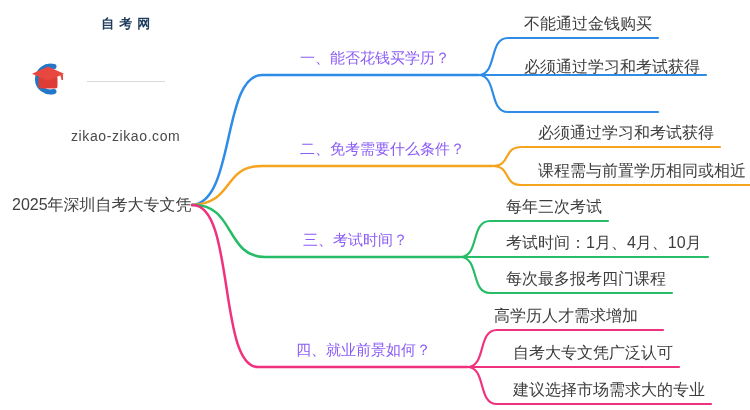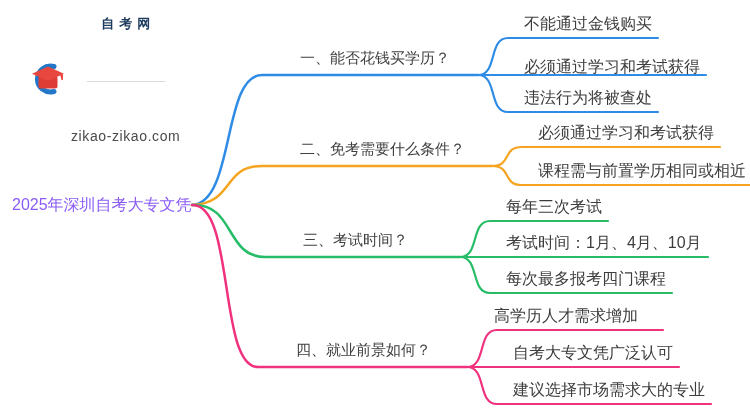--- a/index.html
+++ b/index.html
@@ -12,22 +12,22 @@
   #logo { position:absolute; left:30px; top:16px; display:flex; align-items:center; gap:5px; }
   #logo svg { display:block; }
   .logo-text { display:flex; flex-direction:column; align-items:center;gap:47px; }
   .logo-name { font-size:13px; font-weight:bold; color:#1c3b5e; letter-spacing:5px;
                padding-left:5px; line-height:15px; }
   .logo-divider { width:78px; height:1px; background:#d9d9d9; margin:3px 0 2px 0; }
   .logo-domain { font-size:14px; color:#4a4a4a; letter-spacing:0.6px; line-height:10px; }
 
   
   .root-label { position:absolute; left:12px; top:195px; font-size:16px; line-height:20px;
-                color:#8b5cf6; white-space:nowrap; }
-  .branch-label { position:absolute; font-size:15px; line-height:21px; color:#404040;
+                color:#404040; white-space:nowrap; }
+  .branch-label { position:absolute; font-size:15px; line-height:21px; color:#8b5cf6;
                   white-space:nowrap; }
   .leaf-label { position:absolute; font-size:16px; line-height:20px; color:#3d3d3d;
                 white-space:nowrap; padding:0 6px 4px 16px; }
 </style>
 </head>
 <body>
 
 <div id="stage">
 
   <svg id="edges" viewBox="0 0 750 410" xmlns="http://www.w3.org/2000/svg">
@@ -60,21 +60,20 @@
       <div class="logo-divider"></div>
       <div class="logo-domain">zikao-zikao.com</div>
     </div>
   </div>
 
   <div class="root-label">2025年深圳自考大专文凭</div>
 
 <div class="branch-label" style="left: 300px; top: 47px;">一、能否花钱买学历？</div>
     <div class="leaf-label" style="left: 508px; top: 14px;">不能通过金钱购买</div>
     <div class="leaf-label" style="left: 508px; top: 57px;">必须通过学习和考试获得</div>
-    <div class="leaf-label" style="left: 508px; top: 88px;">违法行为将被查处</div>
     <div class="branch-label" style="left: 300px; top: 138px;">二、免考需要什么条件？</div>
     <div class="leaf-label" style="left: 522px; top: 123px;">必须通过学习和考试获得</div>
     <div class="leaf-label" style="left: 522px; top: 161px;">课程需与前置学历相同或相近</div>
     <div class="branch-label" style="left: 303px; top: 229px;">三、考试时间？</div>
     <div class="leaf-label" style="left: 490px; top: 197px;">每年三次考试</div>
     <div class="leaf-label" style="left: 490px; top: 233px;">考试时间：1月、4月、10月</div>
     <div class="leaf-label" style="left: 490px; top: 269px;">每次最多报考四门课程</div>
     <div class="branch-label" style="left: 296px; top: 339px;">四、就业前景如何？</div>
     <div class="leaf-label" style="left: 478px; top: 306px;">高学历人才需求增加</div>
     <div class="leaf-label" style="left: 497px; top: 343px;">自考大专文凭广泛认可</div>

